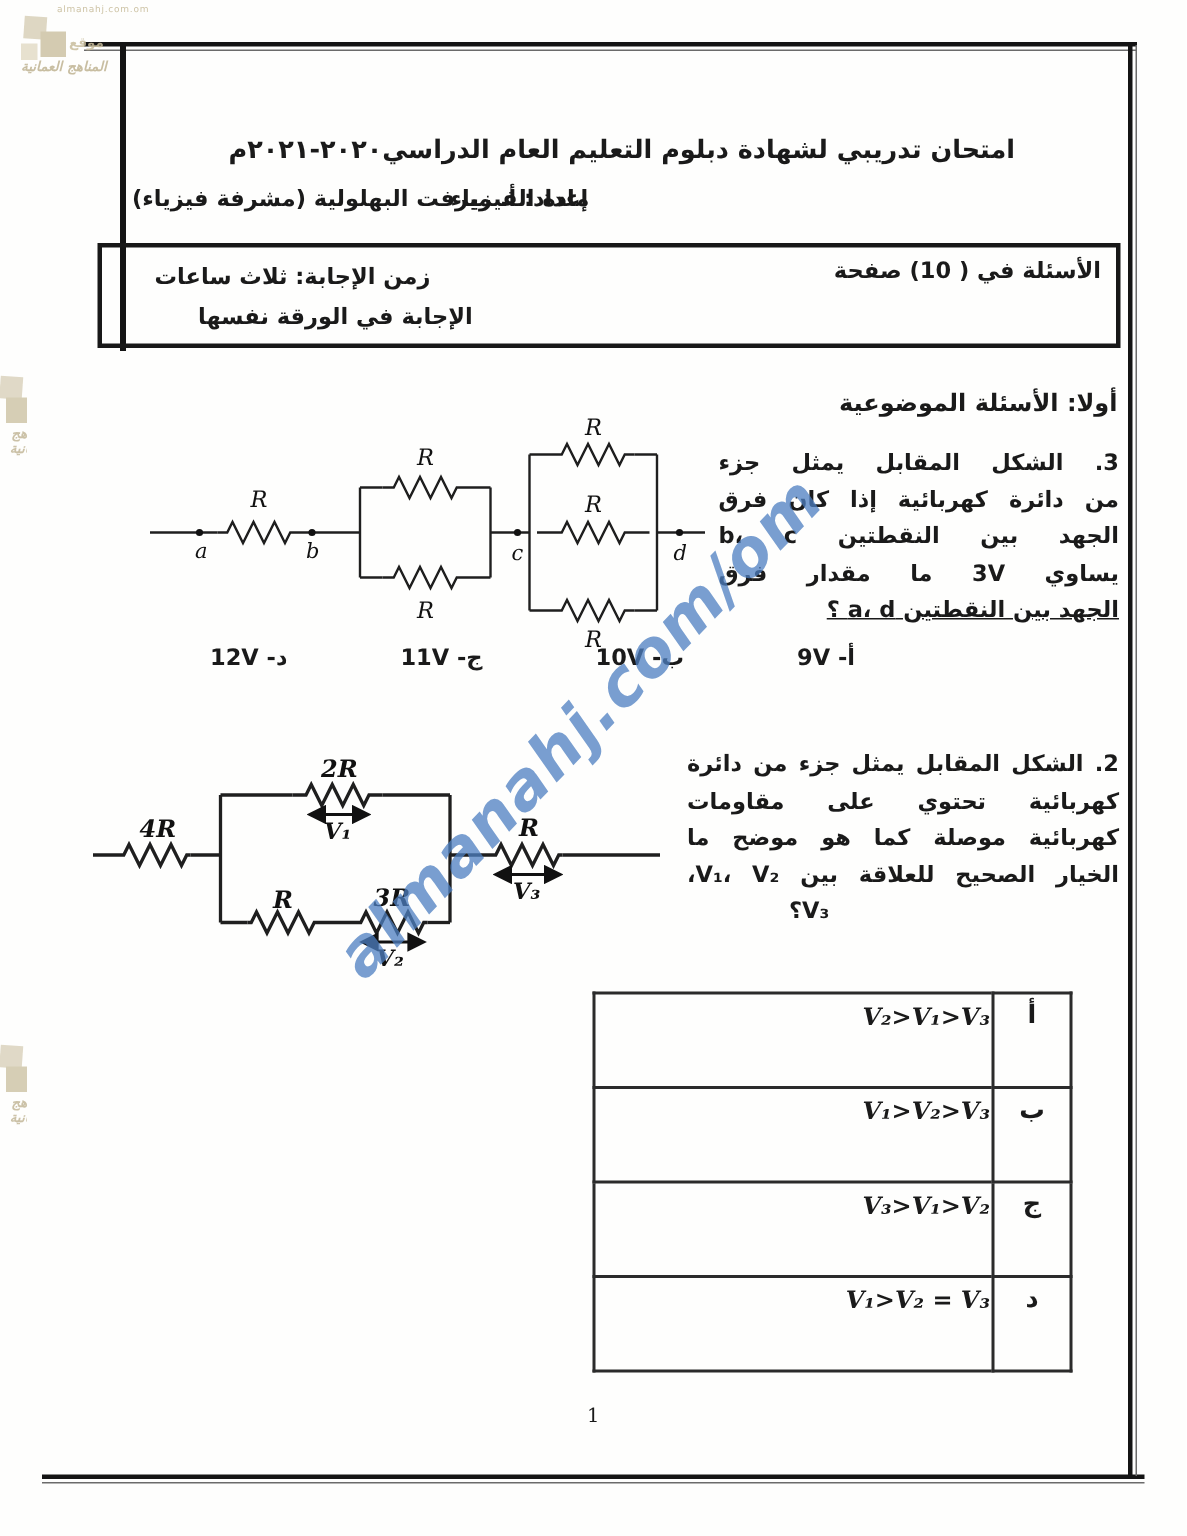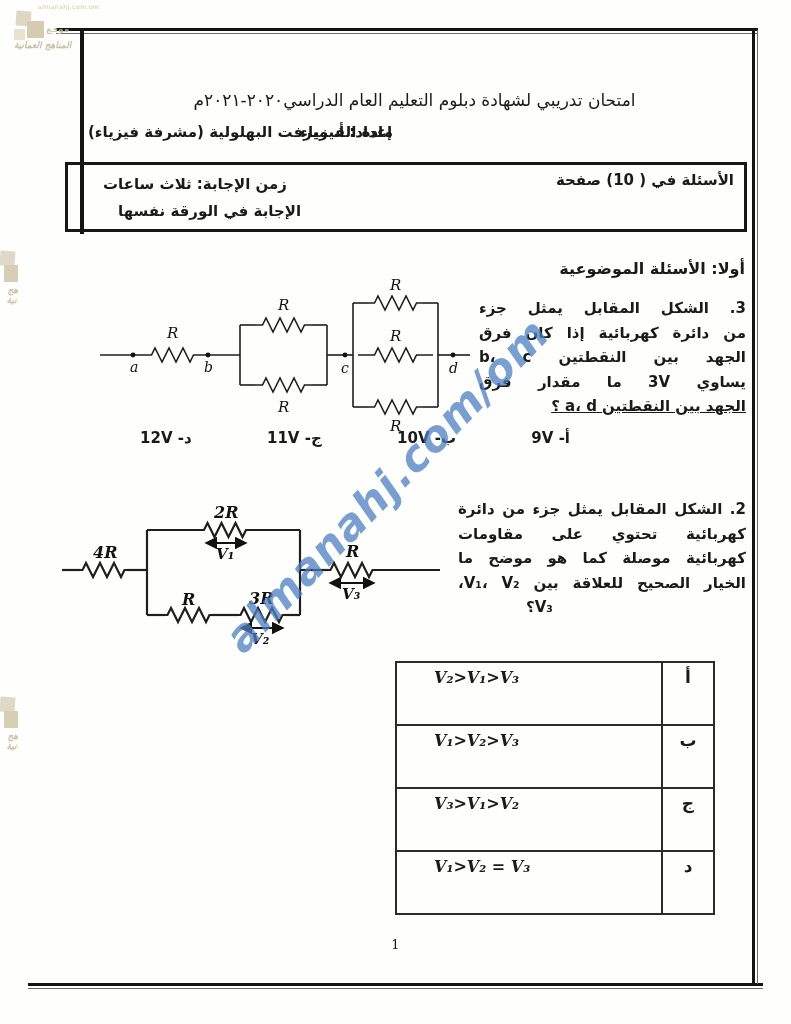--- a/index.html
+++ b/index.html
@@ -10,28 +10,28 @@
   .rule.thin{background:#6b6b6b;}
   .rt1{left:56px;right:33px;top:28px;height:3px;}
   .rt2{left:56px;right:33px;top:33px;height:1px;}
   .rb1{left:28px;right:28px;top:983px;height:3px;}
   .rb2{left:28px;right:28px;top:988px;height:1px;}
   .rr1{left:752px;top:28px;width:3px;height:958px;}
   .rr2{left:757px;top:30px;width:1px;height:954px;}
   .rl1{left:80px;top:28px;width:4px;height:206px;}
   
   .title{position:absolute;top:90px;left:90px;right:52px;text-align:center;direction:rtl;
-         font-size:17px;font-weight:normal;}
+         font-size:17px;font-weight:bold;}
   .subject{position:absolute;top:123px;right:398px;direction:rtl;font-size:15px;font-weight:bold;}
   .prepared{position:absolute;top:123px;left:88px;direction:rtl;font-size:15px;font-weight:bold;}
   
   .infobox{position:absolute;left:65px;top:162px;width:676px;height:64px;border:3px solid #181818;}
   .ib-pages{position:absolute;right:10px;top:6px;direction:rtl;font-size:15px;font-weight:bold;}
   .ib-time{position:absolute;left:35px;top:10px;direction:rtl;font-size:15px;font-weight:bold;}
-  .ib-note{position:absolute;left:50px;top:37px;direction:rtl;font-size:15px;font-weight:bold;}
+  .ib-note{position:absolute;left:64px;top:37px;direction:rtl;font-size:15px;font-weight:bold;}
   
   .sec-head{position:absolute;top:259px;right:46px;direction:rtl;font-size:16px;font-weight:bold;}
   .qtext{position:absolute;direction:rtl;font-size:15px;font-weight:bold;}
   .q1text{top:296px;left:479px;width:267px;}
   .q2text{top:497px;left:458px;width:288px;}
   .jline{text-align:justify;text-align-last:justify;line-height:24.5px;height:24.5px;}
   .rline{text-align:right;line-height:24.5px;height:24.5px;text-decoration:underline;}
   .q2last{padding-left:68px;text-align:left;direction:rtl;line-height:24.5px;}
   .q1opts{position:absolute;top:429px;left:140px;width:430px;direction:rtl;display:flex;
           justify-content:space-between;font-size:15px;font-weight:bold;}
@@ -44,21 +44,21 @@
   .c2 .wire{stroke-width:2.2;}
   .nlbl{font:italic 14px "DejaVu Serif","Liberation Serif",serif;fill:#111;}
   .clbl{font:italic 15px "DejaVu Serif","Liberation Serif",serif;fill:#111;}
   .blbl{font:italic bold 16px "DejaVu Serif","Liberation Serif",serif;fill:#111;}
   .vlbl{font:italic bold 15px "DejaVu Serif","Liberation Serif",serif;fill:#111;}
   .varrow{stroke:#111;stroke-width:2;}
   
   .anstable{position:absolute;left:395px;top:661px;border-collapse:collapse;direction:rtl;}
   .anstable td{border:2.5px solid #2b2b2b;vertical-align:top;}
   .td-letter{width:48px;text-align:center;font-size:17px;font-weight:bold;padding-top:4px;}
-  .td-rel{width:226px;height:55px;text-align:left;direction:ltr;
+  .td-rel{width:226px;height:55px;text-align:right;direction:ltr;
           font:italic bold 16px "DejaVu Serif","Liberation Serif",serif;padding-top:5px;padding-left:37px;}
   
   .pagenum{position:absolute;top:937px;left:0;width:791px;text-align:center;
            font:13px "DejaVu Serif","Liberation Serif",serif;}
   
   .wm-diag{position:absolute;left:162px;top:458px;width:460px;height:64px;
            transform:rotate(-46deg);transform-origin:50% 50%;text-align:center;
            font-size:43px;font-weight:bold;font-style:italic;letter-spacing:1px;
            color:#4d7fc1;opacity:.75;pointer-events:none;z-index:5;}
   .wm-corner{position:absolute;left:12px;top:2px;width:96px;height:62px;opacity:.85;z-index:1;}

